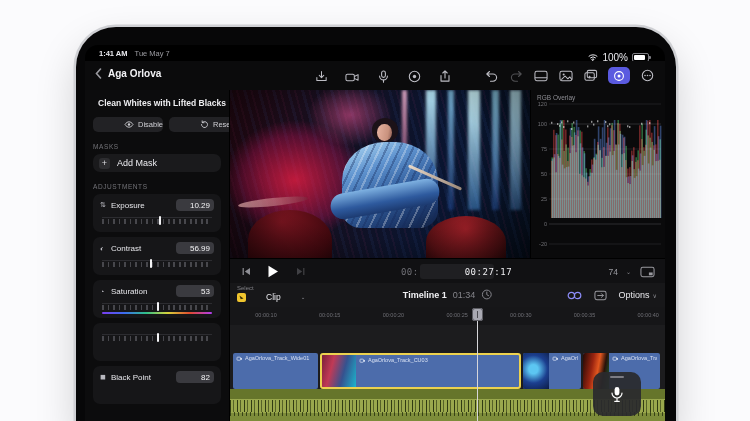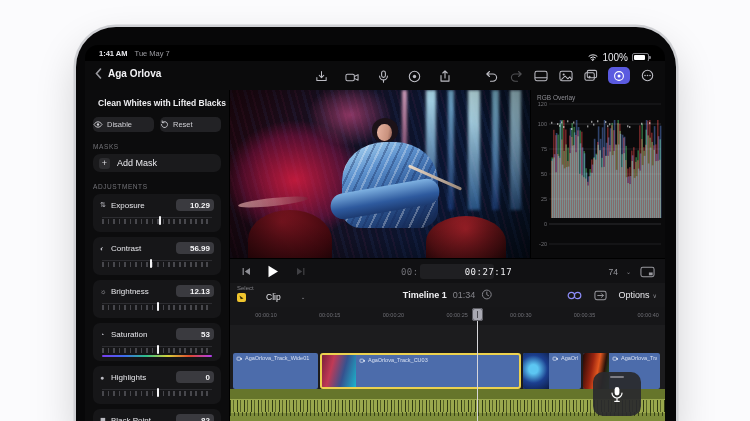--- a/index.html
+++ b/index.html
@@ -27,33 +27,33 @@
   .icon-btn{width:16px;height:16px;display:flex;align-items:center;justify-content:center;color:#bdbdc4;}
   .icon-btn.dim{opacity:.38;}
   .icon-btn.accent{width:22px;height:17px;border-radius:5px;color:#fff;}
   
   .inspector{position:absolute;left:0;top:45px;width:145px;height:331px;background:#0c0c0d;
     border-right:1px solid #000;box-sizing:border-box;padding:6px 8px;overflow:hidden;}
   .insp-head{display:flex;align-items:center;gap:5px;margin-top:2px;}
   .insp-head .t{font-size:8.5px;font-weight:bold;color:#ededf0;white-space:nowrap;}
   .insp-btns{display:flex;gap:6px;margin-top:9px;}
   .pill-btn{flex:1;height:15px;background:#222225;border-radius:5px;display:flex;align-items:center;justify-content:flex-start;
-    gap:4px;font-size:7.5px;color:#cfcfd4;}
+    gap:4px;font-size:7.5px;color:#cfcfd4;padding-left:31px;}
   .sec-label{margin-top:11px;font-size:6.5px;letter-spacing:.6px;color:#737378;}
   .addmask{margin-top:4px;height:18px;background:#1a1a1c;border-radius:7px;display:flex;align-items:center;gap:7px;padding:0 6px;}
   .addmask .plus{width:11px;height:11px;background:#2d2d30;border-radius:3px;color:#dcdce0;font-size:9px;
     display:flex;align-items:center;justify-content:center;}
   .addmask .lbl{font-size:9px;color:#ececf0;}
   .adj-list{margin-top:4px;display:flex;flex-direction:column;gap:5px;}
   .adj-card{height:38px;background:#161618;border-radius:7px;padding:5px 7px 0 7px;box-sizing:border-box;flex:0 0 auto;}
   .adj-row{display:flex;align-items:center;}
   .adj-ico{font-size:7px;color:#b9b9c0;width:11px;}
   .adj-name{font-size:8px;color:#e6e6ea;flex:1;}
   .adj-val{min-width:30px;height:12px;background:#3a3a3f;border-radius:4px;font-size:8px;color:#f4f4f6;
-    display:flex;align-items:center;justify-content:flex-end;padding:0 4px;font-weight:bold;}
+    display:flex;align-items:center;justify-content:flex-end;padding:0 4px;}
   .adj-slider{position:relative;margin-top:6px;height:10px;}
   .ticks{position:absolute;left:2px;right:2px;top:2px;height:5px;
     background:repeating-linear-gradient(90deg,#47474c 0 1.5px,transparent 1.5px 5.5px);}
   .tickline{position:absolute;left:2px;right:2px;top:0;height:1px;background:#2c2c30;}
   .indicator{position:absolute;top:-1px;width:1.6px;height:9px;background:#f4f4f6;border-radius:1px;}
   .spectrum{position:absolute;left:2px;right:2px;top:9px;height:1.6px;border-radius:1px;
     background:linear-gradient(90deg,#7b3df0,#3d6bf0,#2fc08a,#d8d23a,#e0492f,#b03df0);}
   
   .viewer{position:absolute;left:145px;top:45px;width:300px;height:168px;background:#05060a;overflow:hidden;}
   .vw-wall{position:absolute;inset:0;background:linear-gradient(100deg,#230812 0%,#121022 40%,#0a1530 68%,#061020 100%);}
@@ -294,50 +294,32 @@
      </div>
      <div class="adj-slider">
        <div class="tickline"></div>
               <div class="ticks"></div>
        <div class="indicator" style="left:44%"></div>
 
      </div>
           </div>
           <div class="adj-card">
             <div class="adj-row">
-       <span class="adj-ico">☼</span>
-       <span class="adj-name">Brightness</span>
-       <span class="adj-val">12.13</span>
-     </div>
-     <div class="adj-slider">
-       <div class="tickline"></div>
-              <div class="ticks"></div>
-       <div class="indicator" style="left:50%"></div>
-
-     </div>
-          </div>
-          <div class="adj-card">
-            <div class="adj-row">
        <span class="adj-ico">◔</span>
        <span class="adj-name">Saturation</span>
        <span class="adj-val">53</span>
      </div>
      <div class="adj-slider">
        <div class="tickline"></div>
               <div class="ticks"></div>
        <div class="indicator" style="left:50%"></div>
        <div class="spectrum"></div>
      </div>
           </div>
           <div class="adj-card">
-            <div class="adj-row">
-       <span class="adj-ico">●</span>
-       <span class="adj-name">Highlights</span>
-       <span class="adj-val">0</span>
-     </div>
      <div class="adj-slider">
        <div class="tickline"></div>
               <div class="ticks"></div>
        <div class="indicator" style="left:50%"></div>
 
      </div>
           </div>
           <div class="adj-card">
             <div class="adj-row">
        <span class="adj-ico">◼</span>

